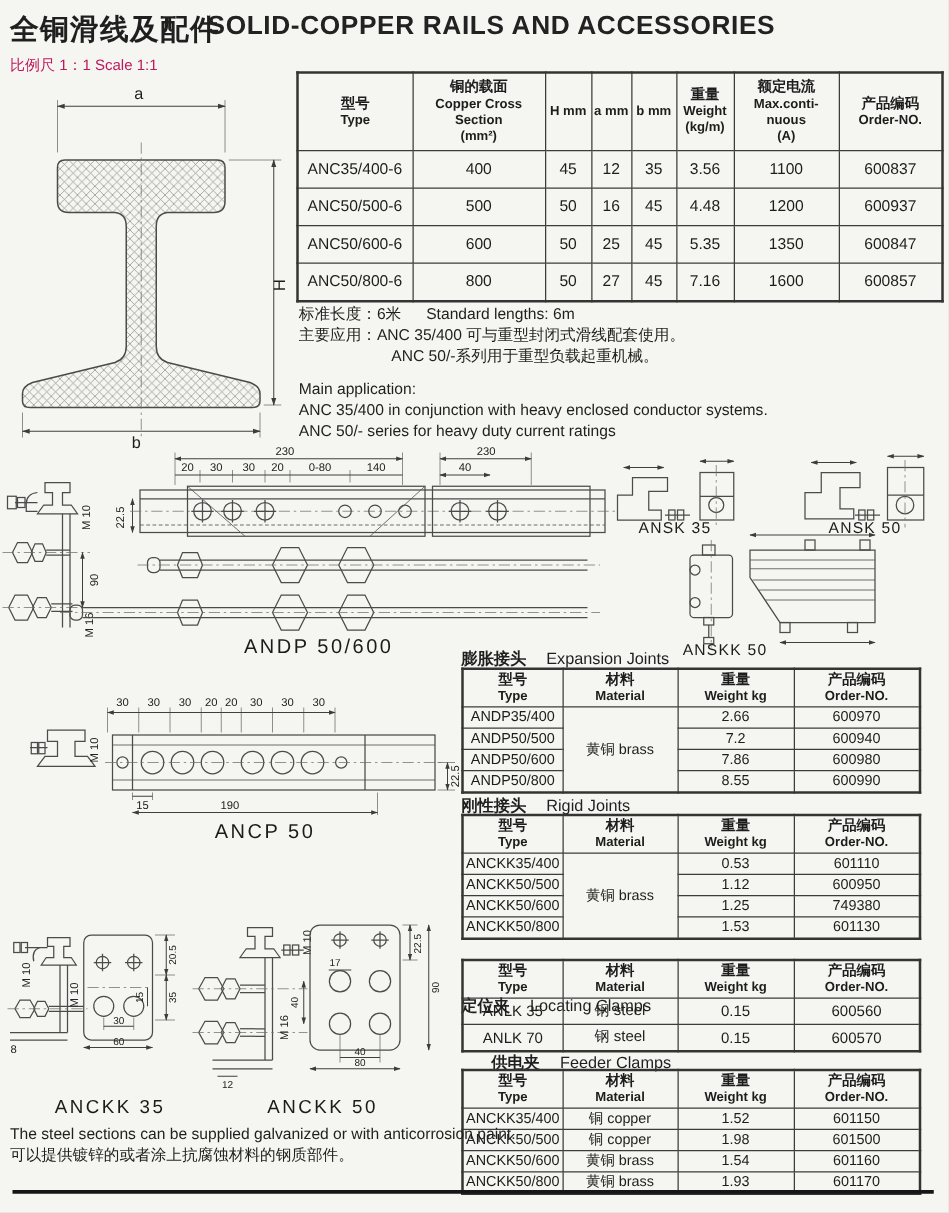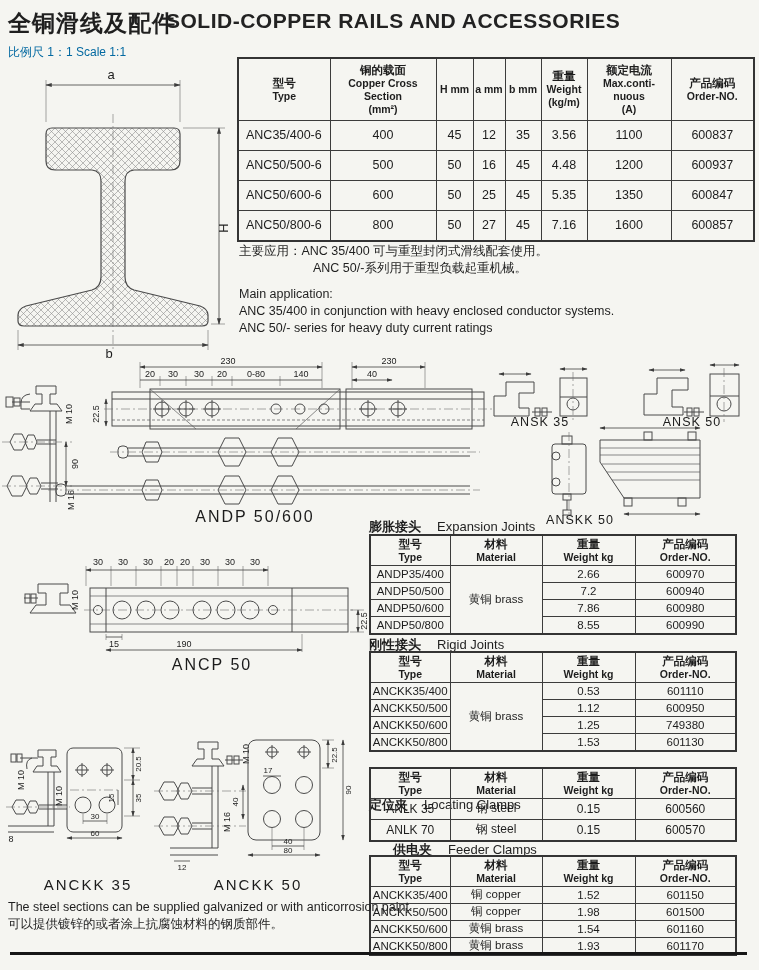--- a/index.html
+++ b/index.html
@@ -4,21 +4,21 @@
 <style>
   html,body{margin:0;padding:0;background:#d8d8d4;}
   .page{
     position:relative;width:759px;height:970px;margin:0 auto;
     background:#f5f5f1;color:#1f1f1f;overflow:hidden;
     font-family:"Liberation Sans","DejaVu Sans",sans-serif;
   }
   .abs{position:absolute;}
   .title-cn{left:8px;top:8px;font-size:23px;font-weight:bold;letter-spacing:1px;}
   .title-en{left:166px;top:9px;font-size:21px;font-weight:bold;letter-spacing:0.5px;color:#222;}
-  .scale-note{left:8px;top:44px;font-size:12px;color:#0369a1;}
+  .scale-note{left:8px;top:44px;font-size:12px;color:#be185d;}
 
   table.tbl{border-collapse:collapse;table-layout:fixed;border:2px solid #343434;background:transparent;}
   table.tbl th,table.tbl td{border:1px solid #3c3c3c;text-align:center;padding:0;color:#1d1d1d;overflow:hidden;}
   .hcn{font-size:11.5px;line-height:14px;}
   .hen{font-size:10.5px;line-height:13px;}
   .hsub{font-size:10.5px;line-height:13px;}
   .hcn:empty,.hsub:empty{display:none;}
   .mt{left:237px;top:57px;width:516px;}
   .mt thead tr{height:62px;}
   .mt td{height:29px;font-size:12.5px;}
@@ -173,20 +173,21 @@
           <td>27</td>
           <td>45</td>
           <td>7.16</td>
           <td>1600</td>
           <td>600857</td>
         </tr>
     </tbody>
   </table>
 
   <div class="abs notes">
+    <div><span>标准长度：6米</span><span class="gap"></span><span>Standard lengths: 6m</span></div>
     <div>主要应用：ANC 35/400 可与重型封闭式滑线配套使用。</div>
     <div class="indent">ANC 50/-系列用于重型负载起重机械。</div>
     <div class="sp">Main application:</div>
     <div>ANC 35/400 in conjunction with heavy enclosed conductor systems.</div>
     <div>ANC 50/- series for heavy duty current ratings</div>
   </div>
 
   <svg class="abs" style="left:0;top:352px;" width="759" height="178" viewBox="0 0 759 178">
     <defs>
       <pattern id="xh2" width="7" height="7" patternUnits="userSpaceOnUse">

